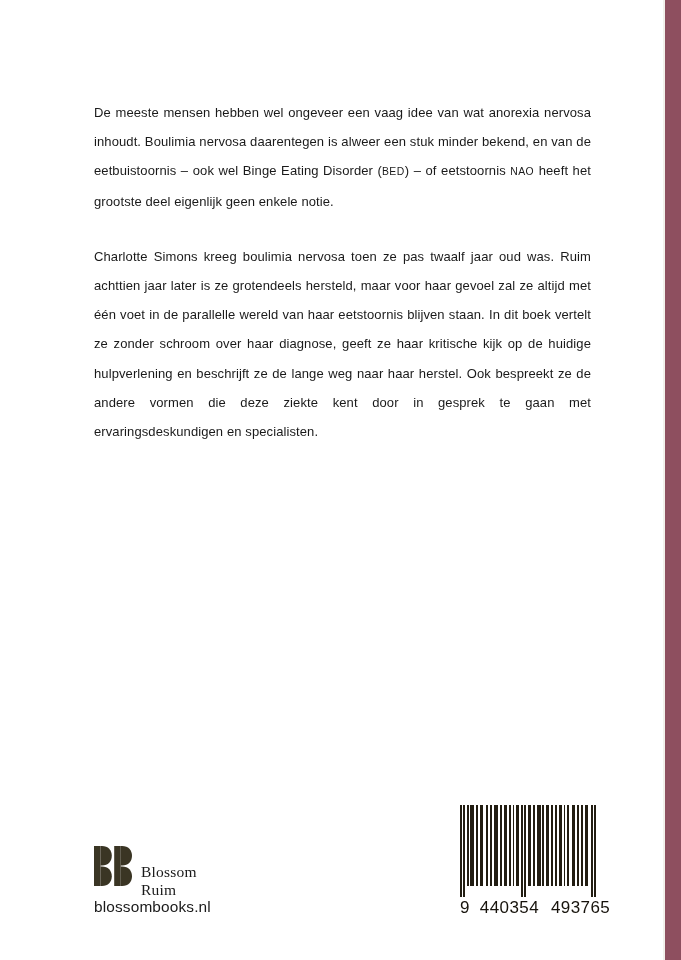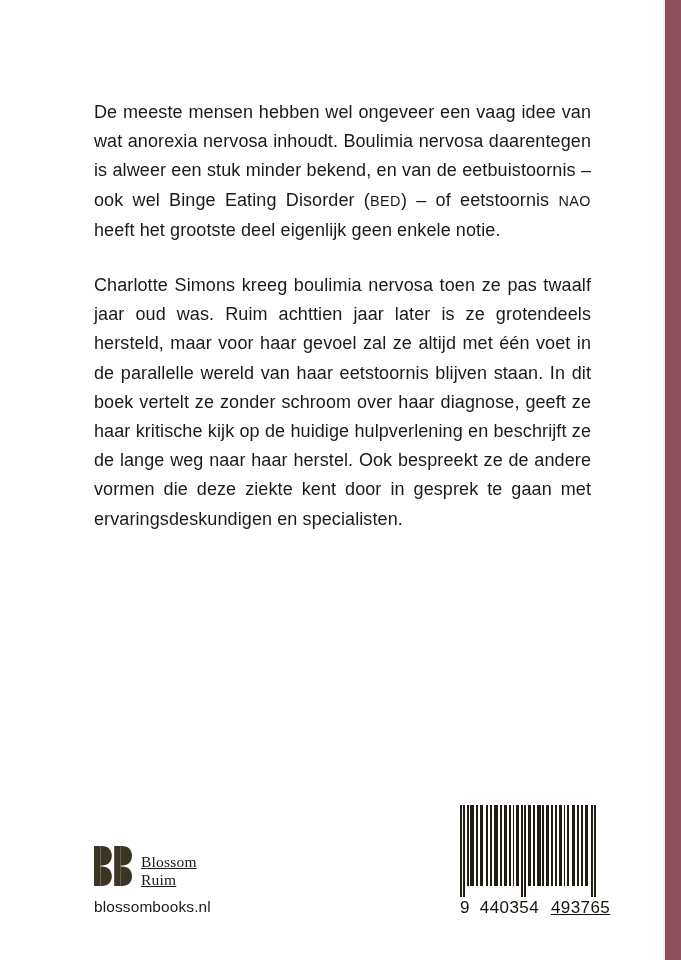--- a/index.html
+++ b/index.html
@@ -41,21 +41,21 @@
   
   #blurb {
     position: absolute;
     left: 94px;
     top: 98px;
     width: 497px;
   }
   .para {
     margin: 0 0 26px 0;
     font-family: "Liberation Sans", sans-serif;
-    font-size: 18px;
+    font-size: 13px;
     line-height: 29.2px;
     color: #1a1a1a;
     text-align: justify;
     text-justify: inter-word;
     letter-spacing: 0.1px;
     -webkit-hyphens: none;
     hyphens: none;
   }
   .para:last-child { margin-bottom: 0; }
 
@@ -80,27 +80,26 @@
     height: 42px;
   }
   #logo-mark {
     width: 38px;
     height: 40px;
     flex: 0 0 auto;
     margin-top: 1px;
   }
   #logo-words {
     margin-left: 9px;
-    margin-top: 8px;
+    margin-top: 18px;
     font-family: "Liberation Serif", serif;
     font-size: 15.5px;
     line-height: 17.5px;
     color: #1a1a1a;
     letter-spacing: 0.2px;
-    text-decoration: underline;
   }
   #logo-words span { display: block; }
   #site-url {
     margin-top: 11px;
     font-family: "Liberation Sans", sans-serif;
     font-size: 15.4px;
     line-height: 18px;
     color: #1a1a1a;
     letter-spacing: 0.15px;
   }
@@ -134,21 +133,21 @@
     display: flex;
     font-family: "Liberation Sans", sans-serif;
     font-size: 17px;
     line-height: 19px;
     color: #17130c;
     letter-spacing: 0.4px;
     white-space: pre;
   }
   #barcode-digits .d-lead { width: 12px; }
   #barcode-digits .d-left { margin-left: 10px; }
-  #barcode-digits .d-right { margin-left: 12px; text-decoration: underline; }
+  #barcode-digits .d-right { margin-left: 12px; }
 </style>
 </head>
 <body>
 
 <div id="page">
 
   <div id="spine-edge"></div>
   <div id="spine" style="background: rgb(142, 79, 95);"></div>
 
   <div id="blurb">

